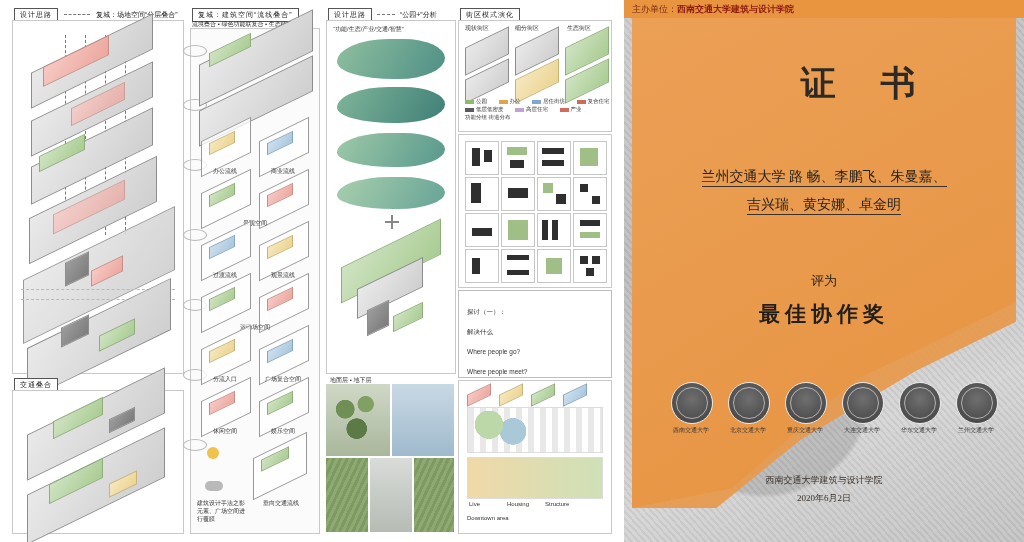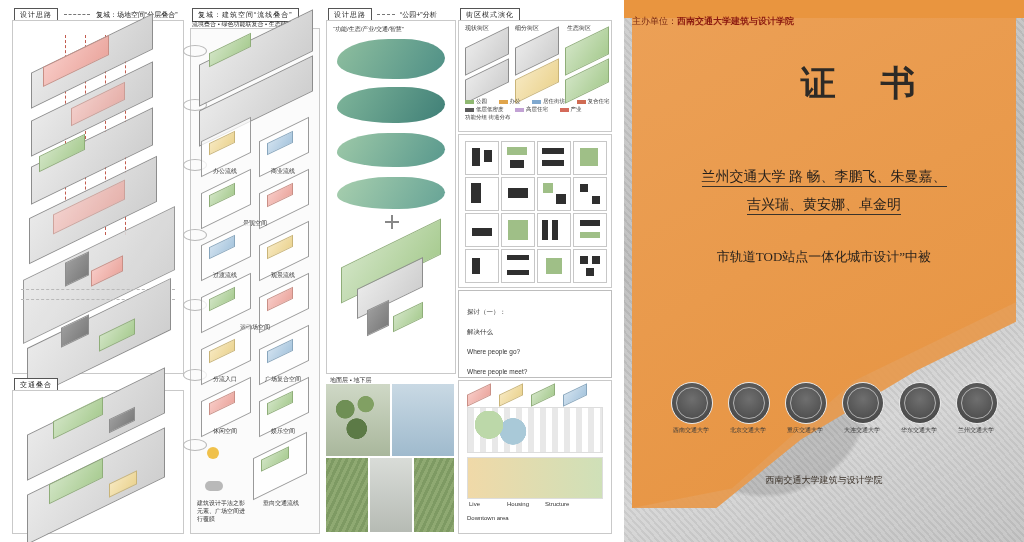--- a/index.html
+++ b/index.html
@@ -63,21 +63,21 @@
   
   .cert{position:absolute;left:624px;top:0;width:400px;height:542px;overflow:hidden;background:#d9d9d9;}
   .cert-bg{position:absolute;inset:0;
     background:
       radial-gradient(circle at 20% 12%, rgba(255,255,255,.5) 0 12%, transparent 13%),
       radial-gradient(circle at 72% 30%, rgba(0,0,0,.10) 0 18%, transparent 19%),
       radial-gradient(circle at 35% 72%, rgba(0,0,0,.12) 0 22%, transparent 23%),
       repeating-linear-gradient(48deg, rgba(0,0,0,.05) 0 2px, rgba(255,255,255,.05) 2px 5px),
       linear-gradient(160deg,#cfcfcf,#bdbdbd 40%,#d6d6d6 75%,#c4c4c4);}
   .cert-band{position:absolute;left:0;top:0;width:100%;height:18px;background:#e9953f;}
-  .cert-band-txt{position:absolute;left:8px;top:3px;font-size:9px;color:#7a2b12;margin-top:12px;}
+  .cert-band-txt{position:absolute;left:8px;top:3px;font-size:9px;color:#7a2b12;}
   .cert-band-txt b{color:#8c1b10;}
   .cert-orange{position:absolute;left:8px;top:18px;width:384px;height:490px;
      background:#e79a4e;
      clip-path:polygon(0 0,100% 0,100% 62%,74% 72%,44% 86%,22% 100%,0 100%);
      opacity:.93;}
   .cert-orange2{position:absolute;left:8px;top:18px;width:384px;height:490px;
      background:linear-gradient(150deg,rgba(236,160,86,.96),rgba(230,146,62,.92));
      clip-path:polygon(0 0,100% 0,100% 58%,58% 74%,26% 96%,0 100%);}
   .cert-title{position:absolute;width:468px;text-align:center;top:60px;font-family:"Liberation Serif","DejaVu Serif",serif;
      font-size:35px;letter-spacing:18px;color:#2d2a26;text-indent:18px;font-weight:bold;}
@@ -376,22 +376,23 @@
 
     <div class="cert-title">证 书</div>
 
     <div class="cert-line" style="top:196px;font-size:14px;">
       <span class="ul">吉兴瑞、黄安娜、卓金明</span>
     </div>
     <div class="cert-line" style="top:168px;font-size:14px;">
       <span class="ul">兰州交通大学 路 畅、李鹏飞、朱曼嘉、</span>
     </div>
 
-    <div class="cert-line" style="top:248px;font-size:13px;">市轨道TOD站点一体化城市设计”中被</div>
-
+    <div class="cert-line" style="top:272px;font-size:13px;text-align:center;">评为</div>
+
+    <div class="cert-award" style="top:300px;">最佳协作奖</div>
 
 
     <div class="seal" style="left:47px;top:382px;">
         <div class="seal-in"></div>
       </div>
     <div class="seal" style="left:104px;top:382px;">
         <div class="seal-in"></div>
       </div>
     <div class="seal" style="left:161px;top:382px;">
         <div class="seal-in"></div>
@@ -407,15 +408,16 @@
       </div>
 
     <div class="seal-lbl" style="left:39px;top:426px;">西南交通大学</div>
     <div class="seal-lbl" style="left:96px;top:426px;">北京交通大学</div>
     <div class="seal-lbl" style="left:153px;top:426px;">重庆交通大学</div>
     <div class="seal-lbl" style="left:210px;top:426px;">大连交通大学</div>
     <div class="seal-lbl" style="left:267px;top:426px;">华东交通大学</div>
     <div class="seal-lbl" style="left:324px;top:426px;">兰州交通大学</div>
 
     <div class="cert-foot" style="top:474px;">西南交通大学建筑与设计学院</div>
+    <div class="cert-foot" style="top:492px;">2020年6月2日</div>
   </div>
 
 </div>
 
 </body></html>

